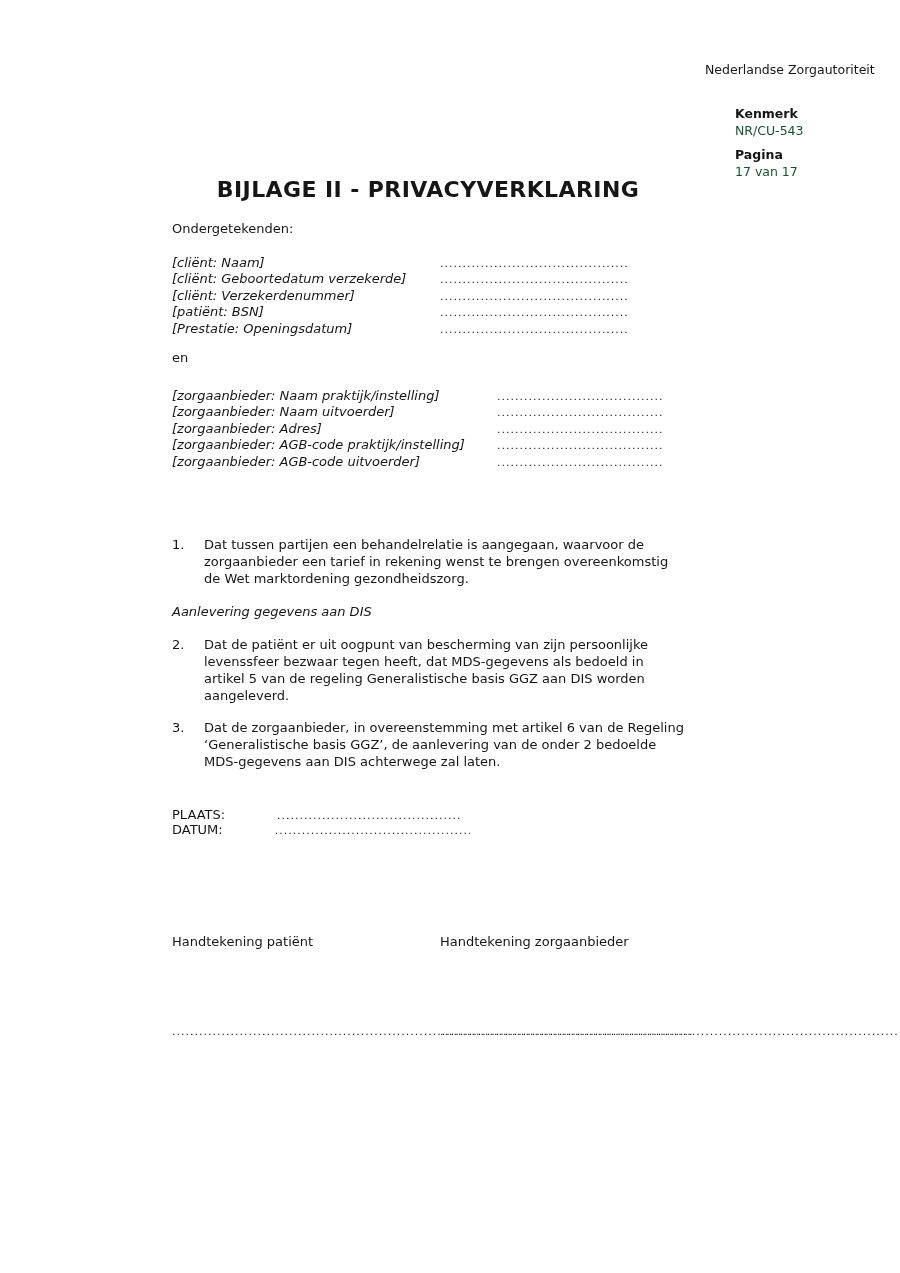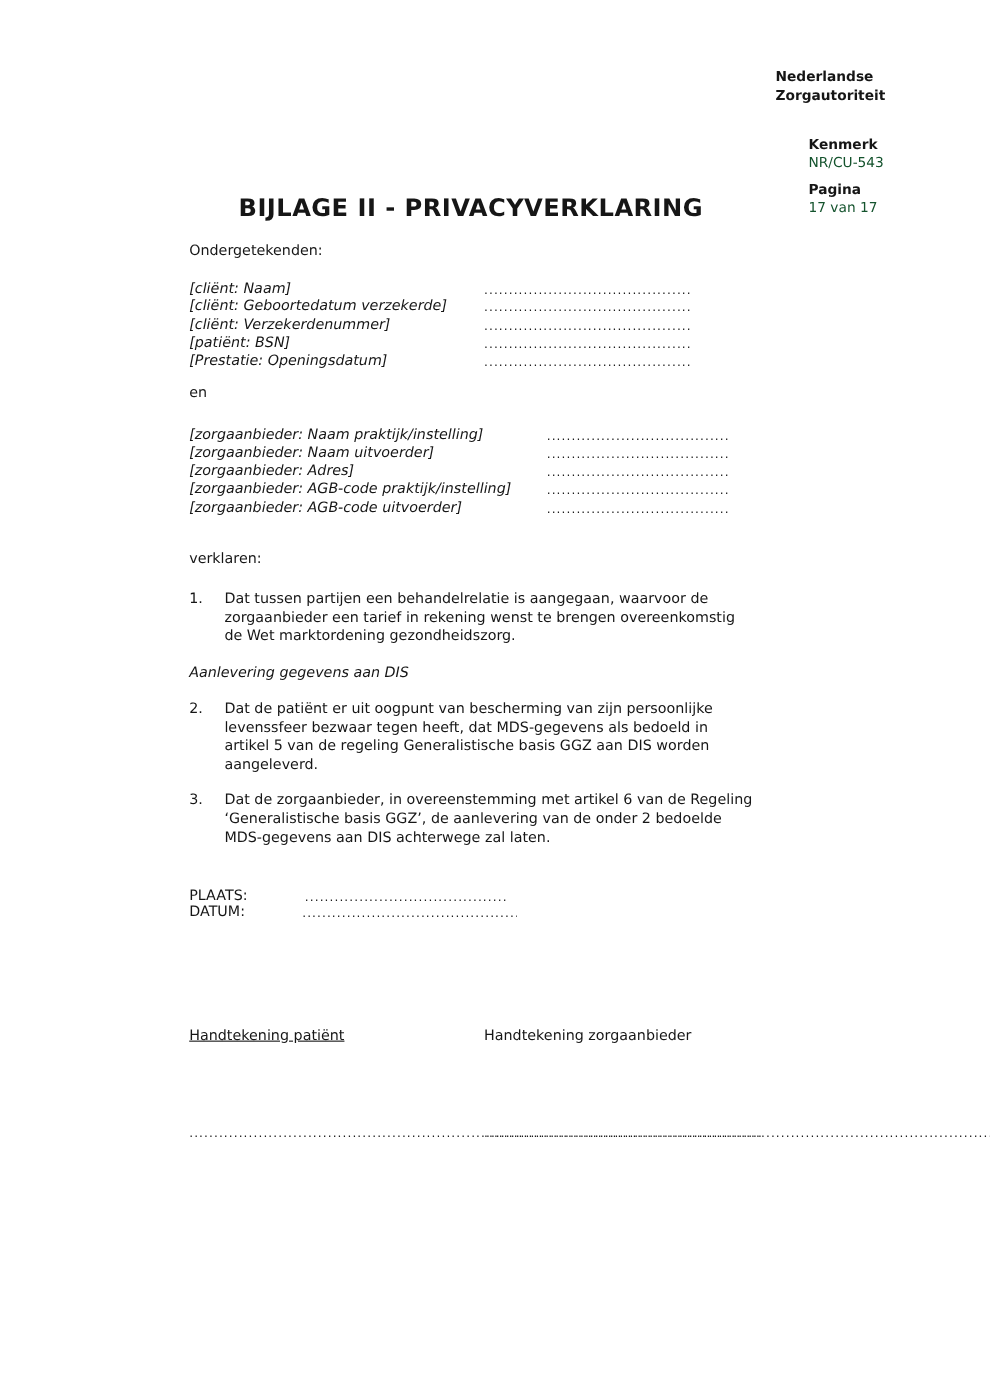--- a/index.html
+++ b/index.html
@@ -5,21 +5,21 @@
   * { margin:0; padding:0; box-sizing:border-box; }
   html,body { background:#ffffff; }
   body { font-family:"DejaVu Sans","Liberation Sans",sans-serif; color:#161616; }
   #doc {
     position:relative; width:900px; height:1273px; background:#ffffff;
     overflow:hidden; font-size:13px; line-height:17px;
   }
 
   
   .hdr { position:absolute; top:61px; left:705px; width:180px; }
-  .hdr-org { font-weight:bold; font-size:12.5px; }
+  .hdr-org { font-weight:normal; font-size:12.5px; }
   .hdr-meta { margin-top:27px; margin-left:30px; }
   .meta-label { font-weight:bold; font-size:12.5px; }
   .meta-value { font-size:12.5px; color:#14532d; margin-bottom:7px; }
 
   
   .blk { position:absolute; left:172px; width:512px; }
   .title { top:181px; text-align:center; font-size:22px; font-weight:bold; letter-spacing:.4px; }
   .intro { top:220px; }
 
   .rows { display:block; }
@@ -49,21 +49,21 @@
   .decl-3 { top:719px; }
 
   .inline-row { display:flex; align-items:flex-end;gap:44px; }
   .inline-row .lbl { white-space:nowrap; margin-right:8px; }
   .plaats { top:806px; }
   .plaats .dots { width:184px; }
   .datum { top:821px; }
   .datum .dots { width:195px; }
 
   .sig-labels { top:933px; display:flex; }
-  .sig-left-col { width:268px; flex:none;text-decoration:underline; }
+  .sig-left-col { width:268px; flex:none; }
   .sig-lines { top:1022px; display:flex; }
   .sig-lines .left { width:268px; flex:none; }
   .sig-lines .left .dots { width:167px; }
   .sig-lines .right .dots { width:216px; }
 </style>
 </head>
 <body>
 
 <div id="doc">
 
@@ -122,21 +122,20 @@
     <div class="frow">
       <span class="flabel">[zorgaanbieder: AGB-code praktijk/instelling]</span>
       <span class="dots">....................................................................................................................</span>
     </div>
     <div class="frow">
       <span class="flabel">[zorgaanbieder: AGB-code uitvoerder]</span>
       <span class="dots">....................................................................................................................</span>
     </div>
   </div>
 
-  <div class="blk verklaren">verklaren:</div>
 
   <div class="blk decl decl-1">
     <span class="decl-num">1.</span>
     <span class="decl-text">Dat tussen partijen een behandelrelatie is aangegaan, waarvoor de zorgaanbieder een tarief in rekening wenst te brengen overeenkomstig de Wet marktordening gezondheidszorg.</span>
   </div>
 
   <div class="blk dis-head">Aanlevering gegevens aan DIS</div>
 
   <div class="blk decl decl-2">
     <span class="decl-num">2.</span>

